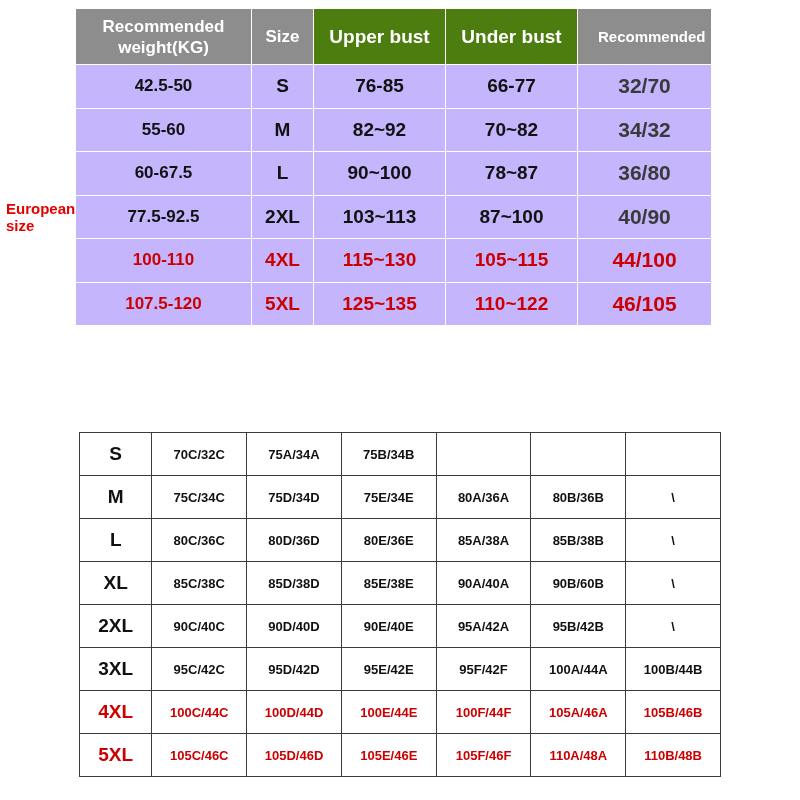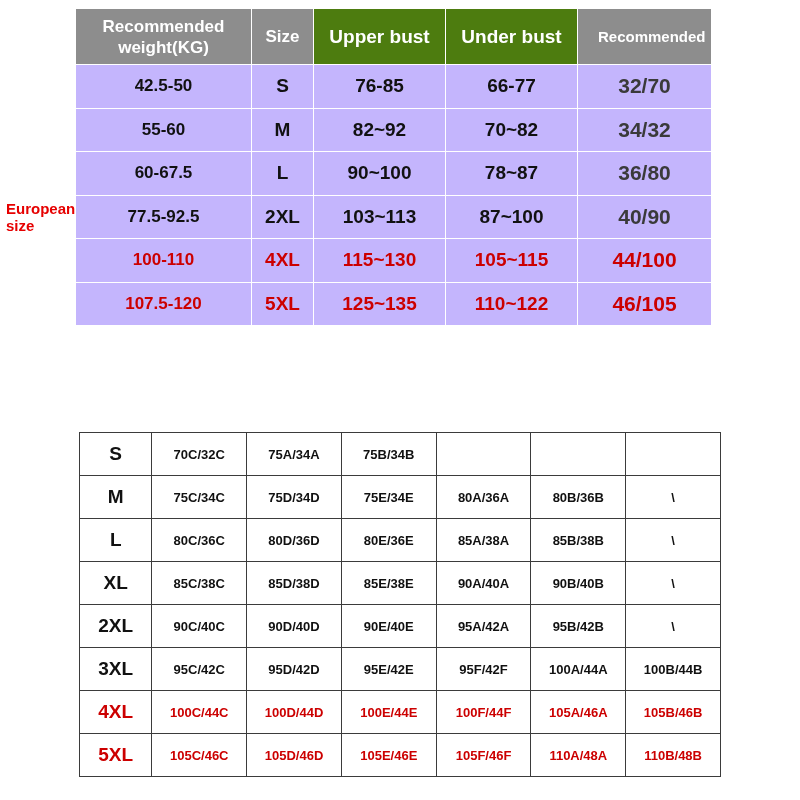--- a/index.html
+++ b/index.html
@@ -227,21 +227,21 @@
         <td>85A/38A</td>
         <td>85B/38B</td>
         <td>\</td>
       </tr>
       <tr>
         <td class="lbl">XL</td>
         <td>85C/38C</td>
         <td>85D/38D</td>
         <td>85E/38E</td>
         <td>90A/40A</td>
-        <td>90B/40B</td>
+        <td>90B/60B</td>
         <td>\</td>
       </tr>
       <tr>
         <td class="lbl">2XL</td>
         <td>90C/40C</td>
         <td>90D/40D</td>
         <td>90E/40E</td>
         <td>95A/42A</td>
         <td>95B/42B</td>
         <td>\</td>

